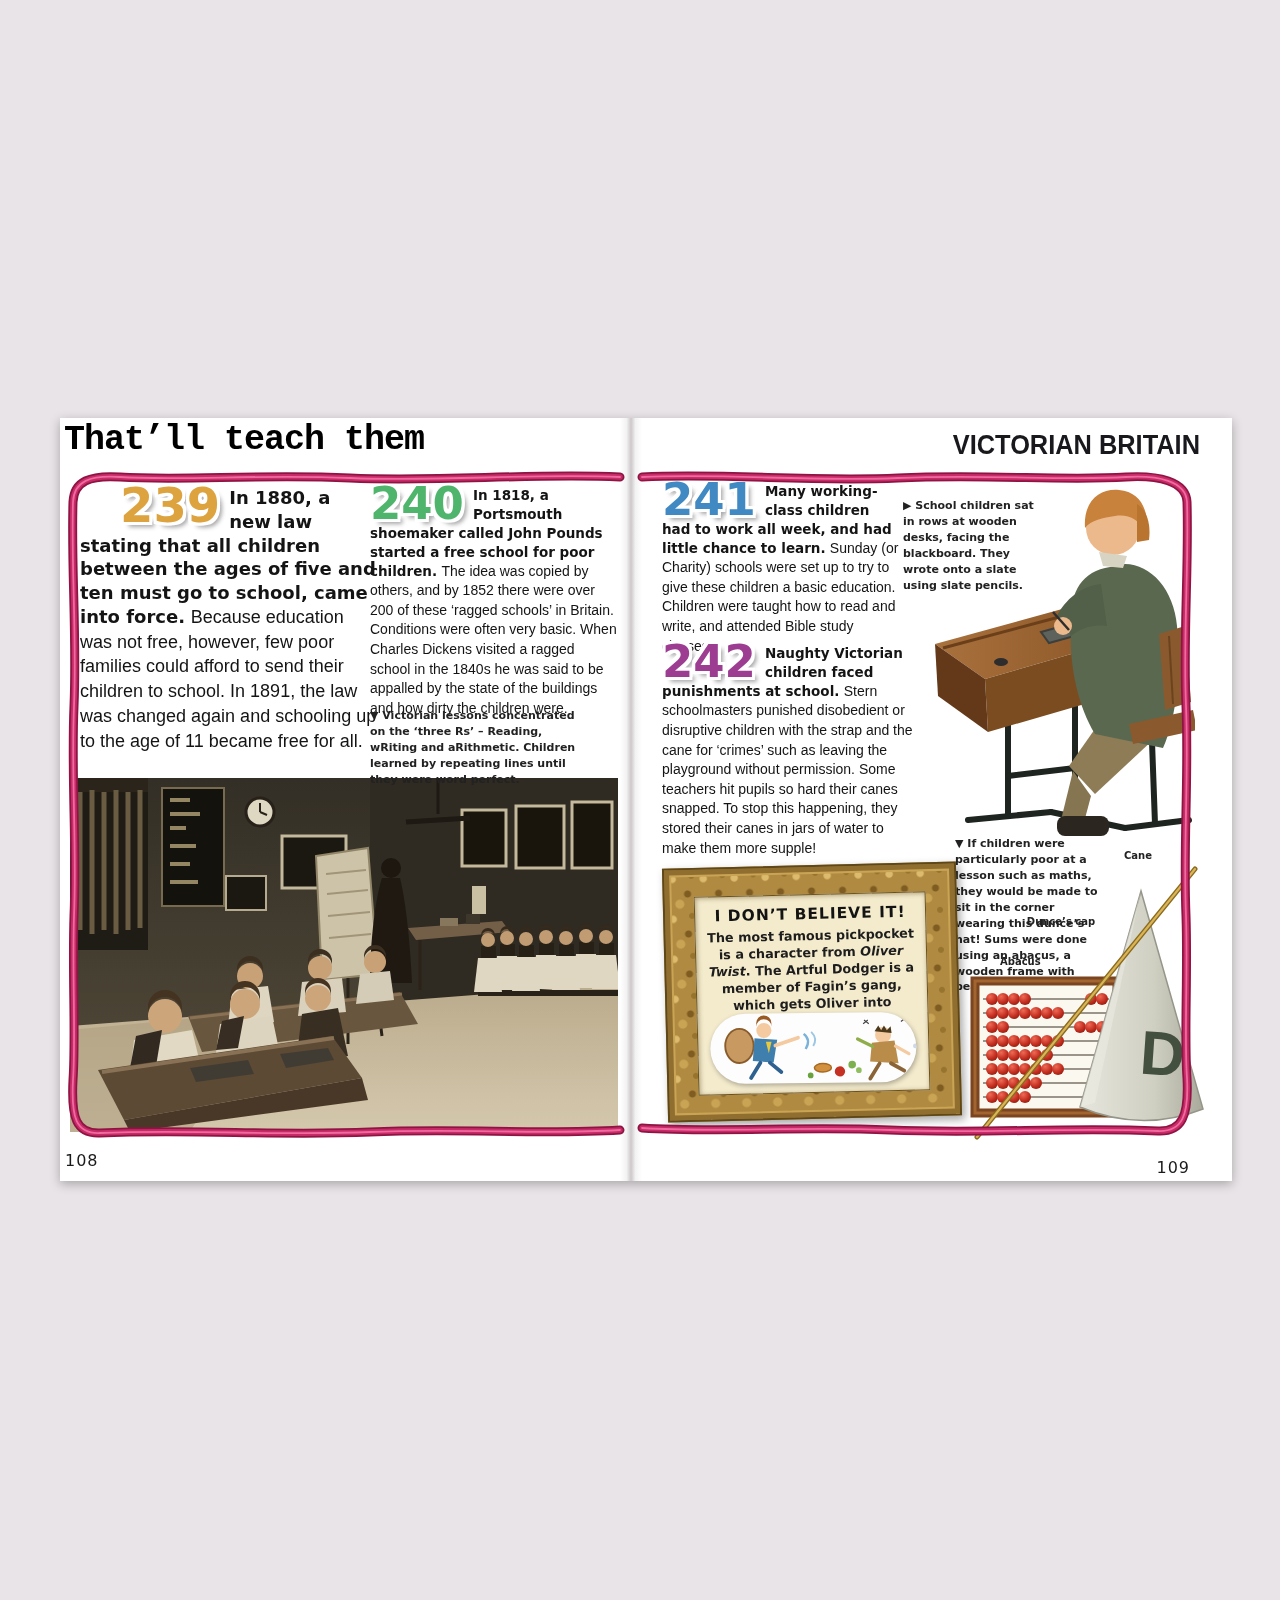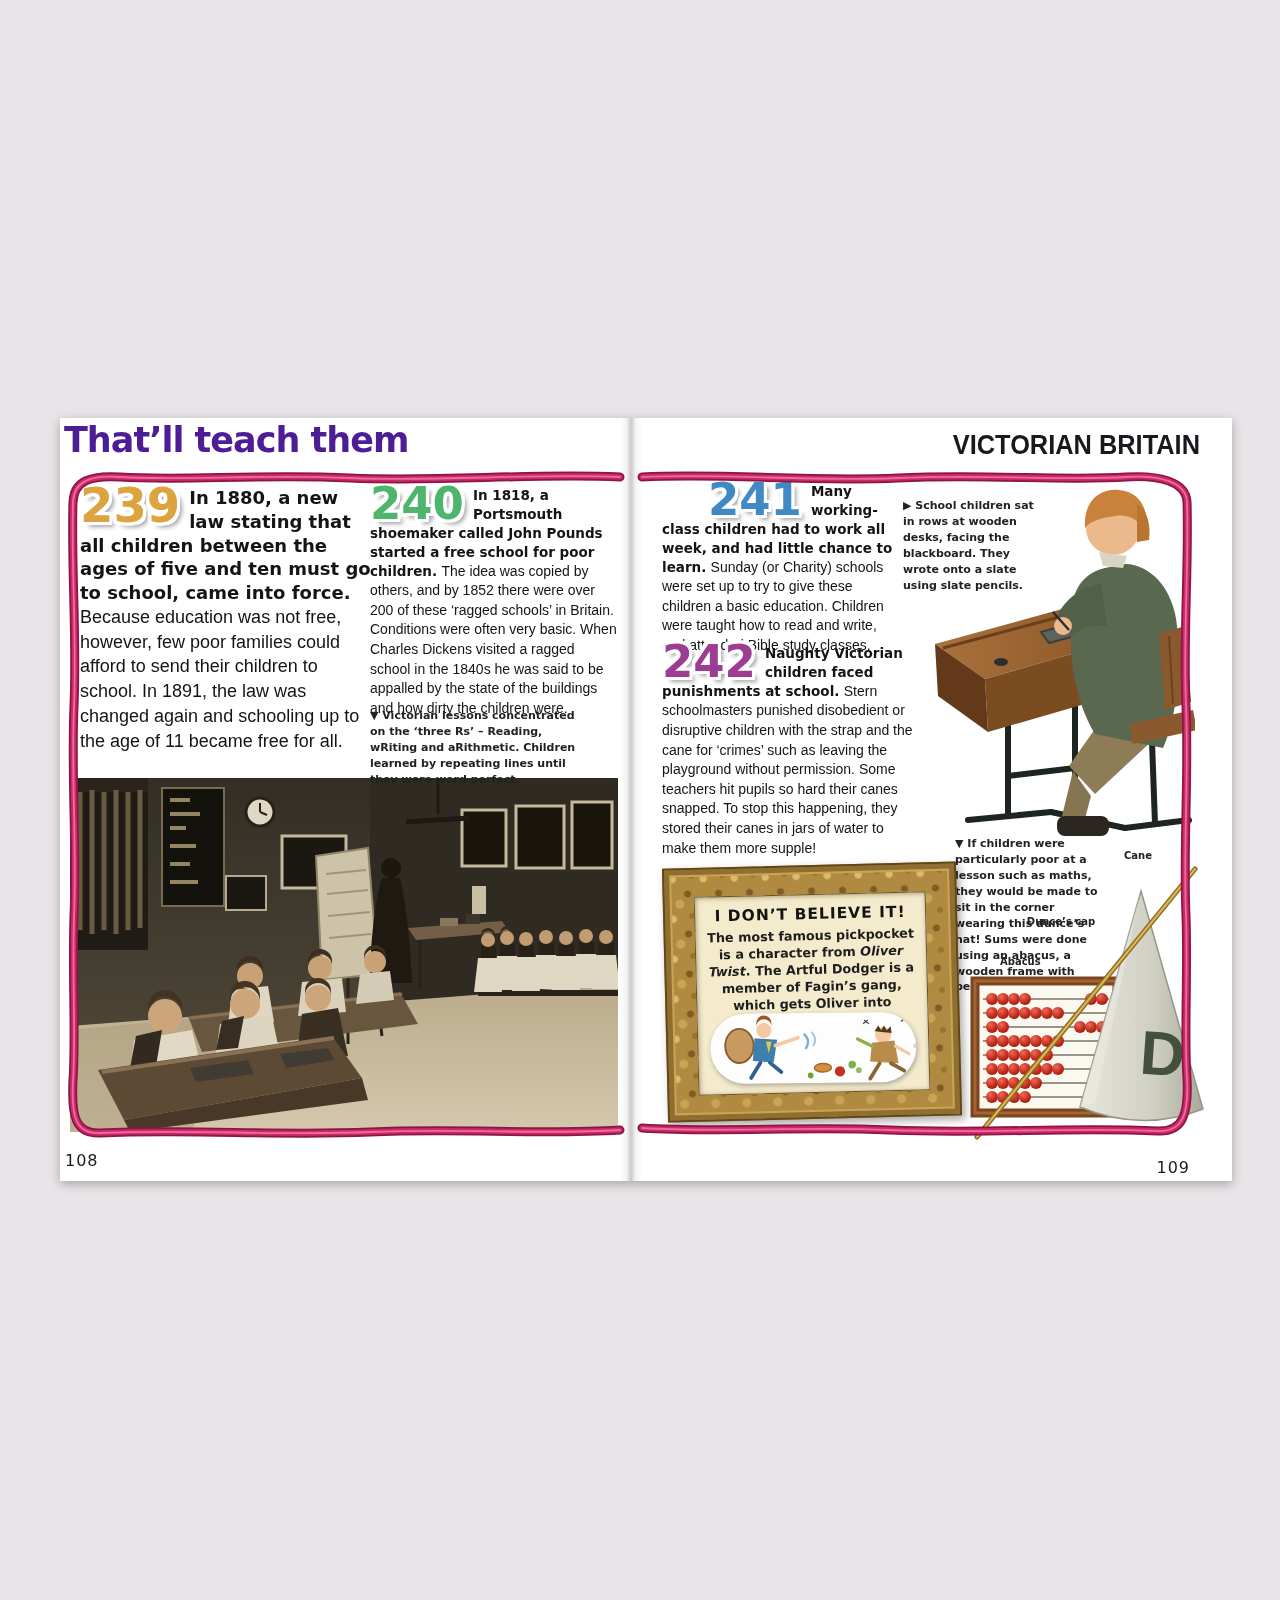--- a/index.html
+++ b/index.html
@@ -15,41 +15,42 @@
     background:#ffffff;
     box-shadow:0 3px 10px rgba(0,0,0,0.28);
   }
   .gutter{
     position:absolute;left:560px;top:0;width:22px;height:763px;
     background:linear-gradient(90deg,rgba(0,0,0,0) 0%,rgba(0,0,0,0.05) 30%,rgba(90,70,80,0.30) 50%,rgba(0,0,0,0.05) 70%,rgba(0,0,0,0) 100%);
     z-index:40;pointer-events:none;
   }
   .page-title{
     position:absolute;left:4px;top:2px;
-    font-size:35px;font-weight:800;letter-spacing:-1px;color:#4c1d95;
+    font-size:35px;font-weight:800;letter-spacing:-1px;color:#000000;
     z-index:10;
+    font-family:Liberation Mono, monospace;
   }
   .vb-header{
     position:absolute;right:32px;top:12px;
     font-family:"Liberation Sans",sans-serif;
     font-size:27px;font-weight:900;letter-spacing:0px;color:#19181d;
     transform:scaleX(0.94);transform-origin:right center;
     z-index:10;
   }
   .fact{position:absolute;z-index:10;color:#141414;}
   .fact .num{
     float:left;font-weight:800;line-height:0.82;margin-right:9px;
     text-shadow:-3px -3px 0 #fff,3px -3px 0 #fff,-3px 3px 0 #fff,3px 3px 0 #fff,
                  -3px 0 0 #fff,3px 0 0 #fff,0 -3px 0 #fff,0 3px 0 #fff,
                  5px 5px 4px rgba(60,60,60,0.45);
   }
   .fact .lead{font-weight:700;font-family:"DejaVu Sans",sans-serif;}
   .fact .body{font-family:"Liberation Sans",sans-serif;font-weight:400;}
   .fact-239{left:20px;top:68px;width:298px;font-size:18px;line-height:1.32;}
-  .fact-239 .num{font-size:48px;}
+  .fact-239 .num{font-size:48px;margin-left:40px;}
   .fact-240{left:310px;top:68px;width:248px;font-size:13.5px;line-height:1.4;}
   .fact-240 .num{font-size:45px;}
   .fact-240 .body,.fact-241 .body,.fact-242 .body{font-size:14px;}
   .fact-241{left:602px;top:64px;width:240px;font-size:13.5px;line-height:1.4;}
   .fact-241 .num{font-size:45px;}
   .fact-242{left:602px;top:226px;width:252px;font-size:13.5px;line-height:1.4;}
   .fact-242 .num{font-size:45px;}
   .caption{
     position:absolute;z-index:12;
     font-size:11px;font-weight:700;line-height:1.45;color:#222;
@@ -261,21 +262,21 @@
   </div>
 
   <div class="fact fact-240">
     <span class="num" style="color: rgb(79, 180, 108);">240</span><span class="lead">In 1818, a Portsmouth shoemaker called John Pounds started a free school for poor children.</span>
     <span class="body">The idea was copied by others, and by 1852 there were over 200 of these ‘ragged schools’ in Britain. Conditions were often very basic. When Charles Dickens visited a ragged school in the 1840s he was said to be appalled by the state of the buildings and how dirty the children were.</span>
   </div>
 
   <div class="caption cap-lessons">▼ Victorian lessons concentrated on the ‘three Rs’ – Reading, wRiting and aRithmetic. Children learned by repeating lines until they were word perfect.</div>
 
   <div class="fact fact-241">
-    <span class="num" style="color: rgb(65, 137, 194); margin-left: 46px;">241</span><span class="lead">Many working-class children had to work all week, and had little chance to learn.</span>
+    <span class="num" style="color: rgb(65, 137, 194);">241</span><span class="lead">Many working-class children had to work all week, and had little chance to learn.</span>
     <span class="body">Sunday (or Charity) schools were set up to try to give these children a basic education. Children were taught how to read and write, and attended Bible study classes.</span>
   </div>
 
   <div class="fact fact-242">
     <span class="num" style="color: rgb(157, 61, 146);">242</span><span class="lead">Naughty Victorian children faced punishments at school.</span>
     <span class="body">Stern schoolmasters punished disobedient or disruptive children with the strap and the cane for ‘crimes’ such as leaving the playground without permission. Some teachers hit pupils so hard their canes snapped. To stop this happening, they stored their canes in jars of water to make them more supple!</span>
   </div>
 
   <div class="caption cap-slates">▶ School children sat in rows at wooden desks, facing the blackboard. They wrote onto a slate using slate pencils.</div>
 

